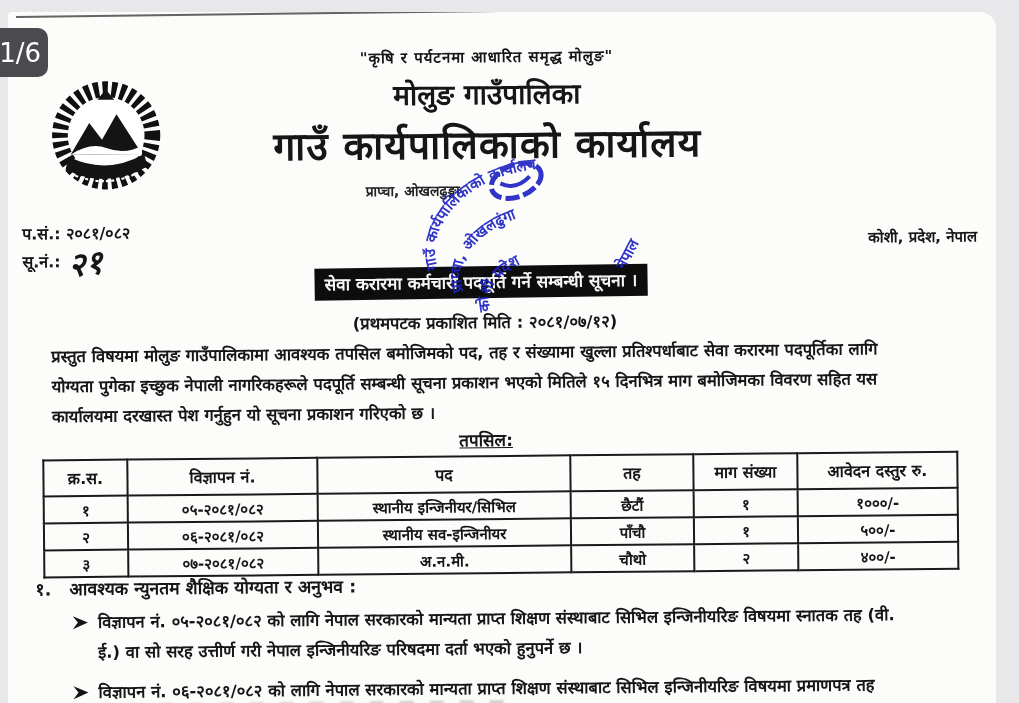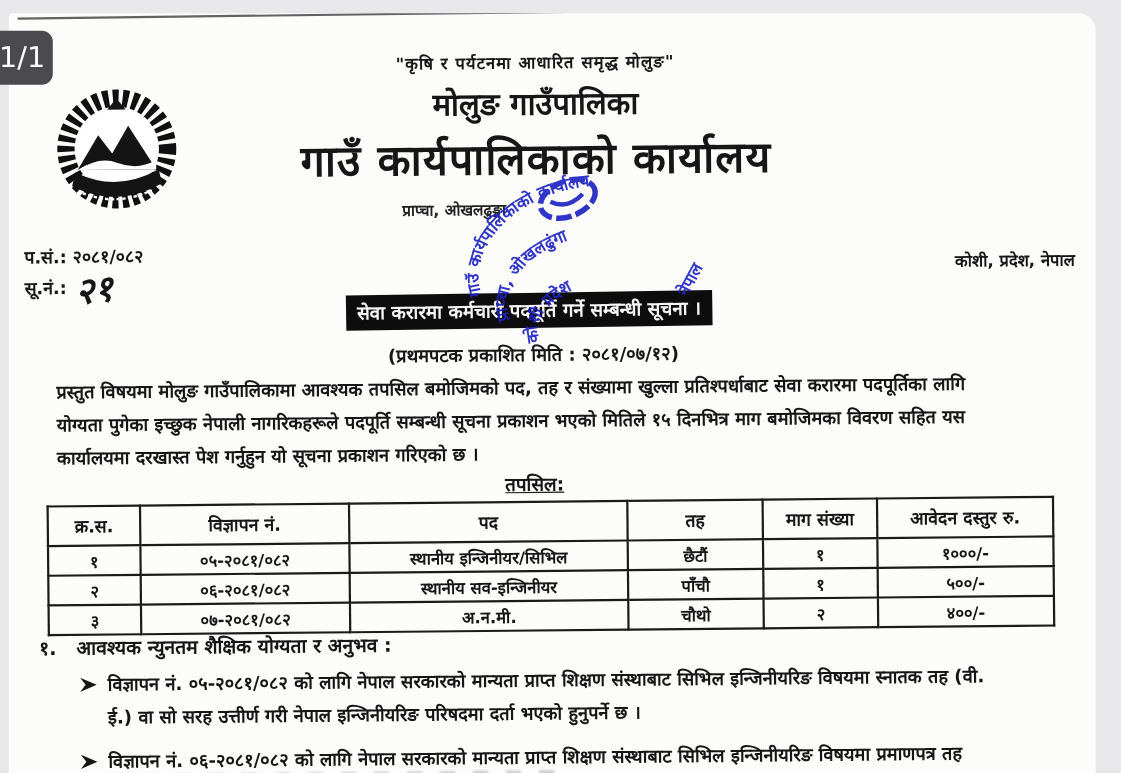--- a/index.html
+++ b/index.html
@@ -69,21 +69,21 @@
   .b1{top:592px;}
   .b2{top:662px;}
   .bottom-smudge{position:absolute;left:85px;bottom:-2px;width:420px;height:5px;
     background:repeating-linear-gradient(90deg,#9a9a9a 0 14px,transparent 14px 30px);
     opacity:.45;filter:blur(1px);}
 </style>
 </head>
 <body>
 
 <div class="page-indicator">
-  <span>1/1</span>
+  <span>1/6</span>
 </div>
 
 <div class="page">
   <div class="doc-content">
 
     <div class="scan-line"></div>
 
     <svg class="emblem" viewBox="0 0 120 124">
       <circle cx="60" cy="54" r="44" fill="none" stroke="#101010" stroke-width="15" stroke-dasharray="5 3.5"></circle>
       <circle cx="60" cy="54" r="35" fill="#ffffff"></circle>

